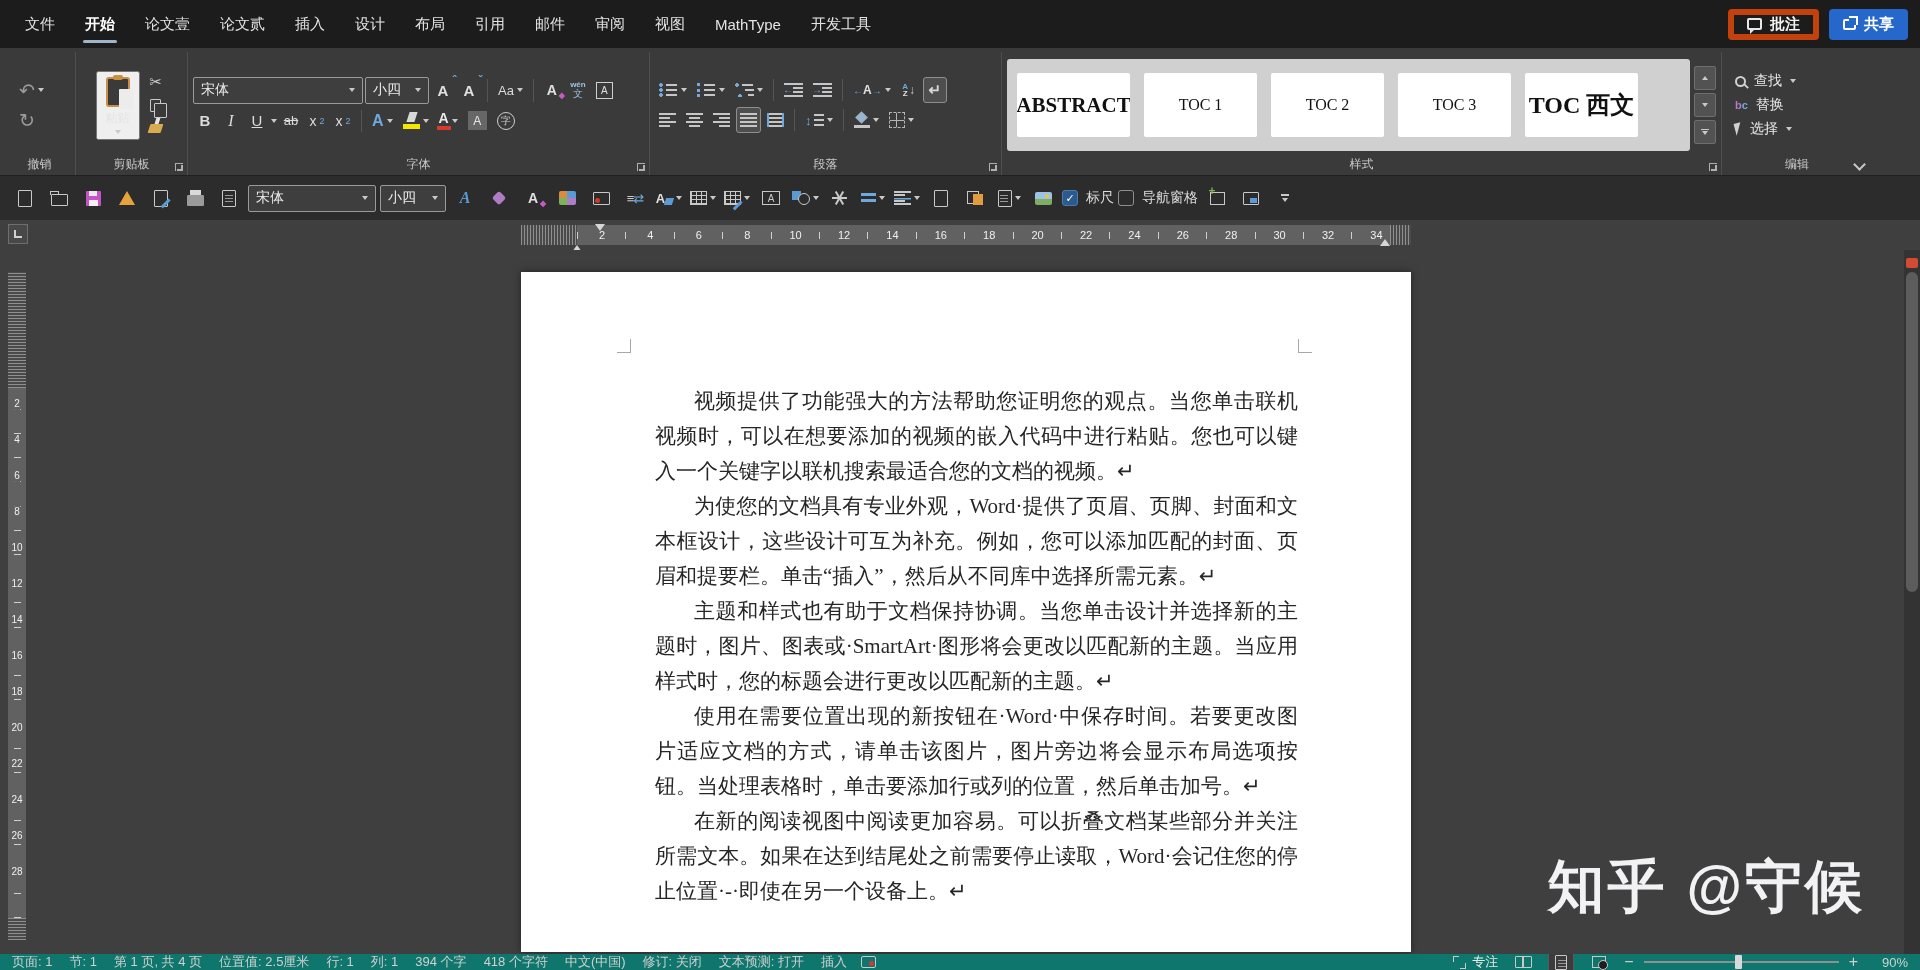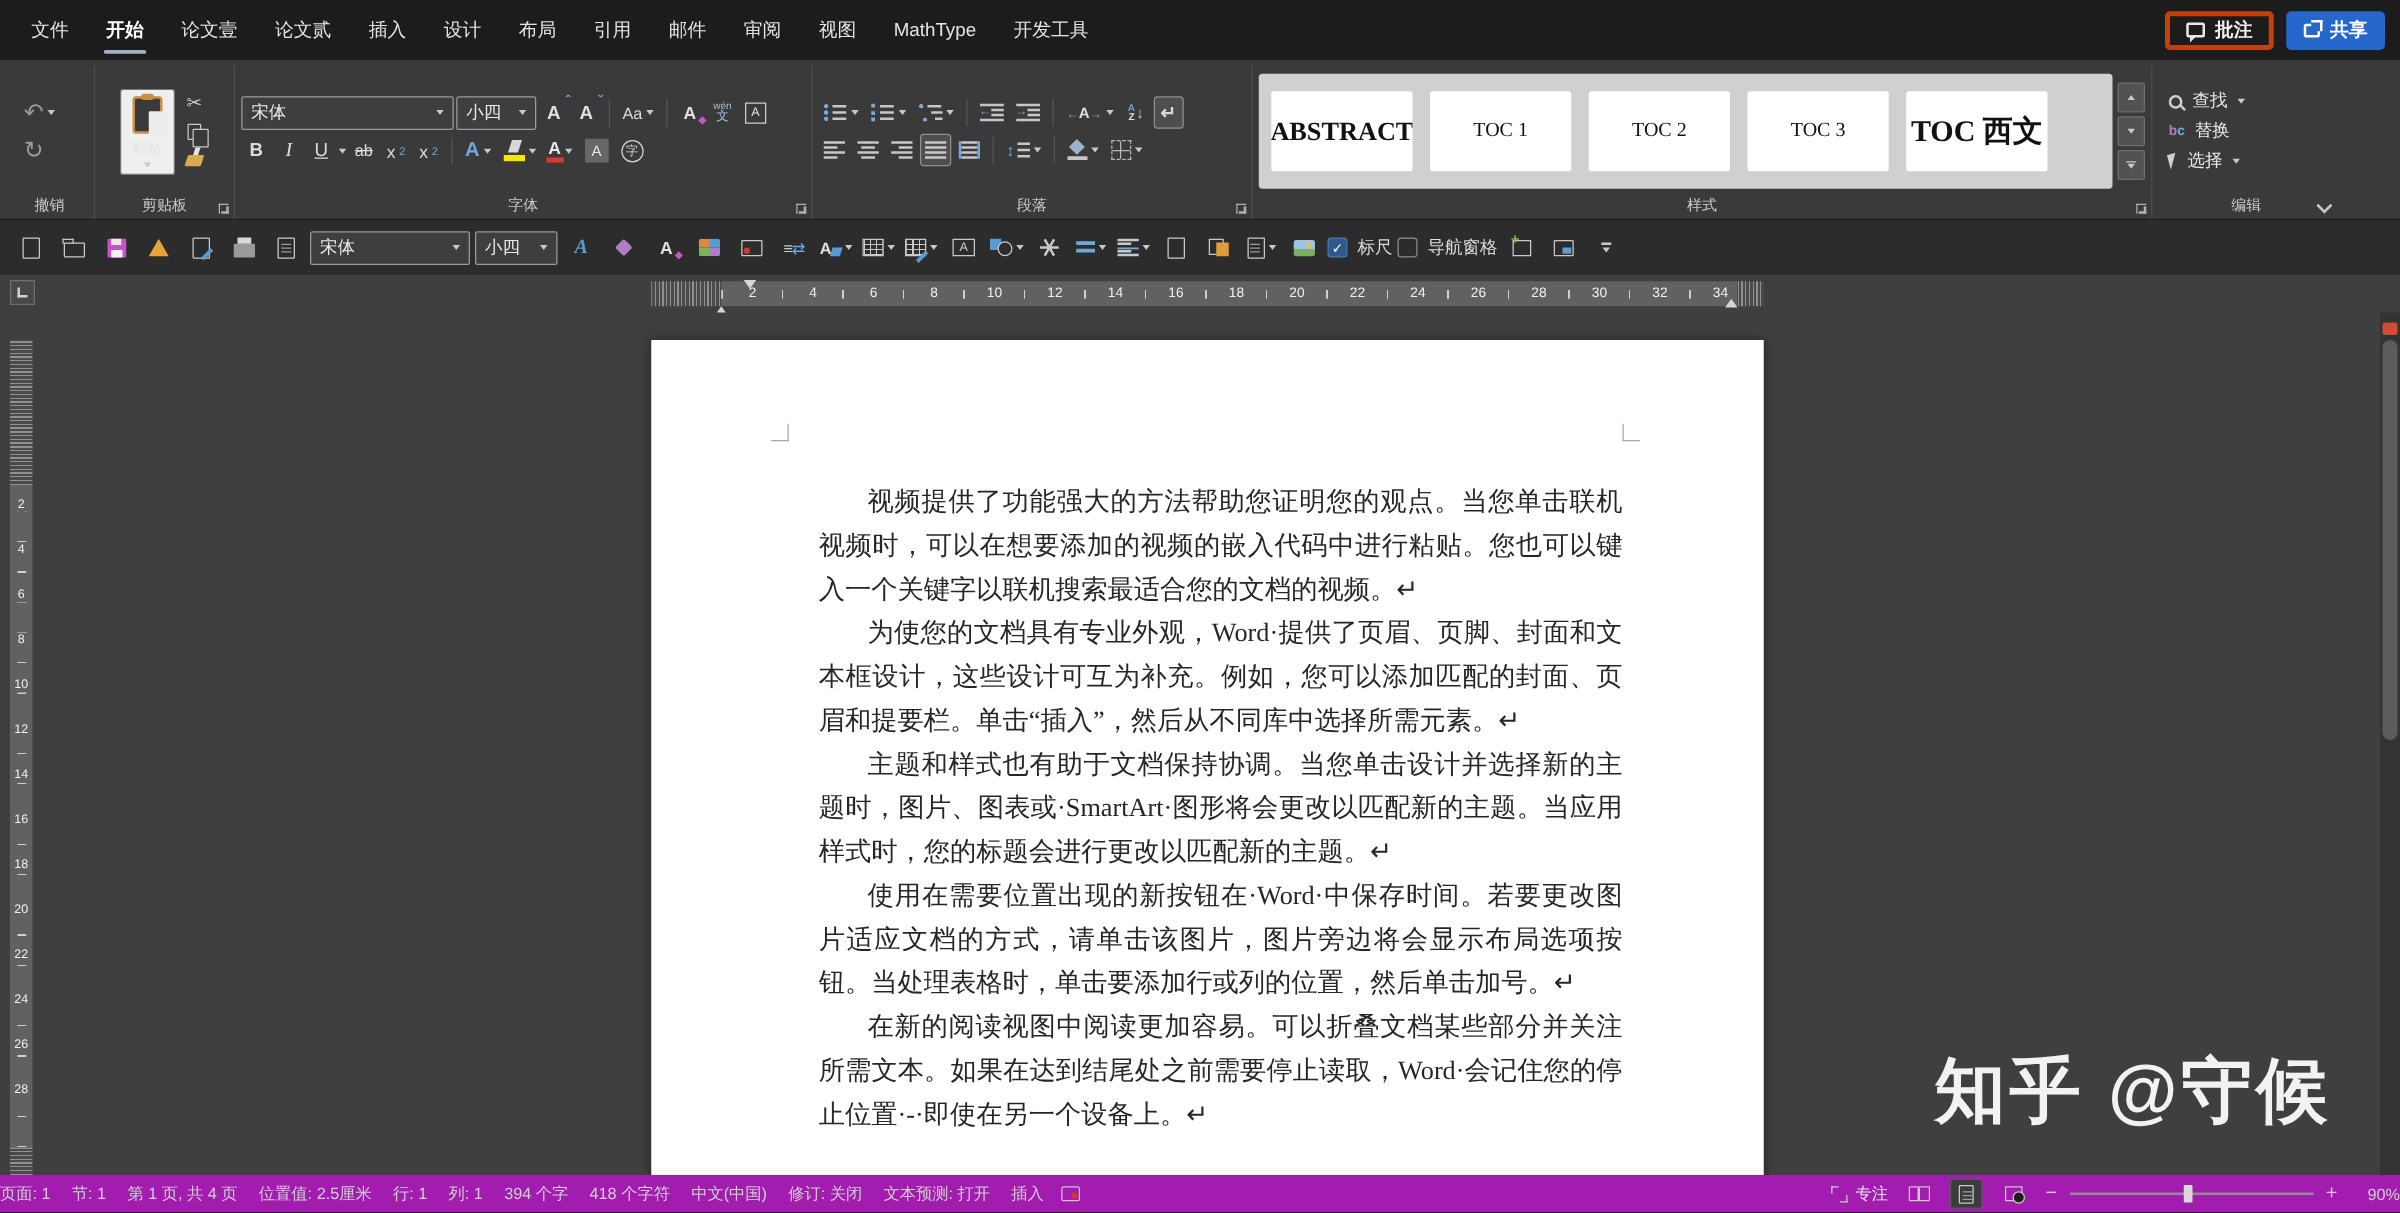--- a/index.html
+++ b/index.html
@@ -7,21 +7,21 @@
 body { font-family:"Liberation Sans", sans-serif; }
 #app { width:1920px; height:970px; background:#3f3f3f; position:relative; overflow:hidden; display:flex; flex-direction:column; }
 
 
 .tb { height:48px; background:#1c1c1c; display:flex; align-items:center; padding:0 12px 0 10px; flex:none; }
 .mtabs { display:flex; height:100%; align-items:stretch; }
 .mtab { color:#e4e4e4; font-size:15px; padding:0 15px; display:flex; align-items:center; position:relative; white-space:nowrap; }
 .mtab.active { font-weight:700; color:#fff; }
 .mtab.active::after { content:""; position:absolute; left:13px; right:13px; bottom:5px; height:3px; border-radius:2px; background:#9db4ca; }
 .tb-right { margin-left:auto; display:flex; gap:10px; align-items:center; }
-.btn-comments { height:31px; border:4px solid #c2410c; border-radius:4px; background:transparent; color:#f2f2f2; font-size:15px; font-weight:700; display:flex; align-items:center; gap:8px; padding:0 13px; }
+.btn-comments { height:31px; border:6px solid #c2410c; border-radius:4px; background:transparent; color:#f2f2f2; font-size:15px; font-weight:700; display:flex; align-items:center; gap:8px; padding:0 13px; }
 .btn-share { height:31px; border:none; border-radius:4px; background:#2667cc; color:#fff; font-size:15px; font-weight:700; display:flex; align-items:center; gap:8px; padding:0 14px; }
 .ico-bubble { width:15px; height:12px; border:2px solid #e8e8e8; border-radius:2px; position:relative; }
 .ico-bubble::after { content:""; position:absolute; left:1px; bottom:-6px; border:3px solid transparent; border-top-color:#e8e8e8; border-left-color:#e8e8e8; }
 .ico-share { width:13px; height:11px; border:2px solid #fff; border-radius:2px; position:relative; }
 .ico-share::after { content:""; position:absolute; right:-4px; top:-5px; width:7px; height:7px; border-top:2px solid #fff; border-right:2px solid #fff; background:#2667cc; }
 
 
 .ribbon { height:127px; background:#3a3a3a; display:flex; padding:4px 4px 0 4px; flex:none; }
 .rgroup { display:flex; flex-direction:column; border-right:1px solid #4e4e4e; padding:2px 5px 0 5px; position:relative; flex:none; }
 .rg-content { flex:1; display:flex; align-items:center; justify-content:center; }
@@ -67,21 +67,21 @@
 .b-sub sub,.b-sup sup { color:#6fa8dc; font-size:9px; }
 .a-effect { color:#6fa8dc; font-weight:800; font-size:16px; }
 .ico-hl { width:17px; height:17px; position:relative; }
 .ico-hl::before { content:""; position:absolute; top:0; left:5px; width:8px; height:10px; background:#d8d8d8; transform:skewX(-18deg); }
 .ico-hl::after { content:""; position:absolute; bottom:0; left:0; width:17px; height:5px; background:#f3e600; }
 .a-color { font-weight:700; font-size:14px; color:#e8e8e8; position:relative; line-height:1; padding-bottom:5px; }
 .a-color::after { content:""; position:absolute; left:-2px; right:-2px; bottom:0; height:4px; background:#d83b2d; }
 .a-shade { width:19px; height:19px; background:#676767; color:#e8e8e8; font-size:12px; display:flex; align-items:center; justify-content:center; }
 .ico-circlechar { width:18px; height:18px; border:1px solid #cfcfcf; border-radius:50%; font-size:10px; color:#cfcfcf; display:flex; align-items:center; justify-content:center; }
 .ico-phon { display:flex; flex-direction:column; align-items:center; line-height:1; color:#9fc1e0; }
-.ico-phon b { font-size:8px; font-weight:400;text-align:center; }
+.ico-phon b { font-size:8px; font-weight:700;text-align:center; }
 .ico-phon span { font-size:10px; }
 .ico-charborder { width:17px; height:17px; border:1px solid #cfcfcf; font-size:10px; color:#e0e0e0; display:flex; align-items:center; justify-content:center; }
 .a-clear { font-weight:700; font-size:14px; color:#e0e0e0; position:relative; }
 .a-clear::after { content:"\25C6"; position:absolute; right:-8px; bottom:-2px; color:#c45ac4; font-size:8px; }
 
 
 .g-para { width:352px; }
 .ico-ul,.ico-ol,.ico-ml { width:19px; height:14px; background-repeat:no-repeat;
   background-image:
    radial-gradient(circle at 2px 2px,#7aa7d9 1.6px,transparent 1.9px),
@@ -247,21 +247,21 @@
 .crop-tl { left:96px; top:67px; border-right:1px solid #a8a8a8; border-bottom:1px solid #a8a8a8; }
 .crop-tr { right:99px; top:67px; border-left:1px solid #a8a8a8; border-bottom:1px solid #a8a8a8; }
 .page-text { position:absolute; left:134px; right:113px; top:112px; }
 .para { font-family:"Liberation Serif",serif; font-size:21px; line-height:35px; color:#262626; text-align:justify; text-indent:39px; margin:0; }
 .vscroll { position:absolute; right:0; top:0; bottom:0; width:16px; background:#333; }
 .vthumb { position:absolute; left:2px; width:12px; top:22px; height:320px; background:#5c5c5c; border-radius:6px; }
 .vmark { position:absolute; left:2px; width:12px; top:8px; height:10px; background:#d14b35; border-radius:2px; }
 .watermark { position:absolute; right:55px; bottom:28px; font-size:57px; font-weight:700; color:#f2f2f4; letter-spacing:3px; white-space:nowrap; }
 
 
-.status { height:30px; background:#a21caf; display:flex; align-items:center; color:#d0d0d0; font-size:13px; padding:0 0; flex:none; }
+.status { height:16px; background:#0f766e; display:flex; align-items:center; color:#d0d0d0; font-size:13px; padding:0 12px; flex:none; }
 .status-left { display:flex; align-items:center; gap:17px; white-space:nowrap; }
 .sitem { white-space:nowrap; }
 .ico-macro { width:15px; height:12px; border:1.5px solid #c9c9c9; border-radius:2px; position:relative; margin-left:14px; }
 .ico-macro::after { content:""; position:absolute; right:1px; bottom:1px; width:5px; height:5px; border-radius:50%; background:#d03a2f; }
 .status-right { margin-left:auto; display:flex; align-items:center; gap:12px; }
 .ico-focus { width:13px; height:13px; position:relative; }
 .ico-focus::before { content:""; position:absolute; left:0; top:0; width:5px; height:5px; border-left:1.5px solid #c9c9c9; border-top:1.5px solid #c9c9c9; }
 .ico-focus::after { content:""; position:absolute; right:0; bottom:0; width:5px; height:5px; border-right:1.5px solid #c9c9c9; border-bottom:1.5px solid #c9c9c9; }
 .ico-book { width:17px; height:12px; border:1.5px solid #c9c9c9; border-radius:1px; position:relative; }
 .ico-book::after { content:""; position:absolute; left:6.5px; top:0; width:1.5px; height:100%; background:#c9c9c9; }

